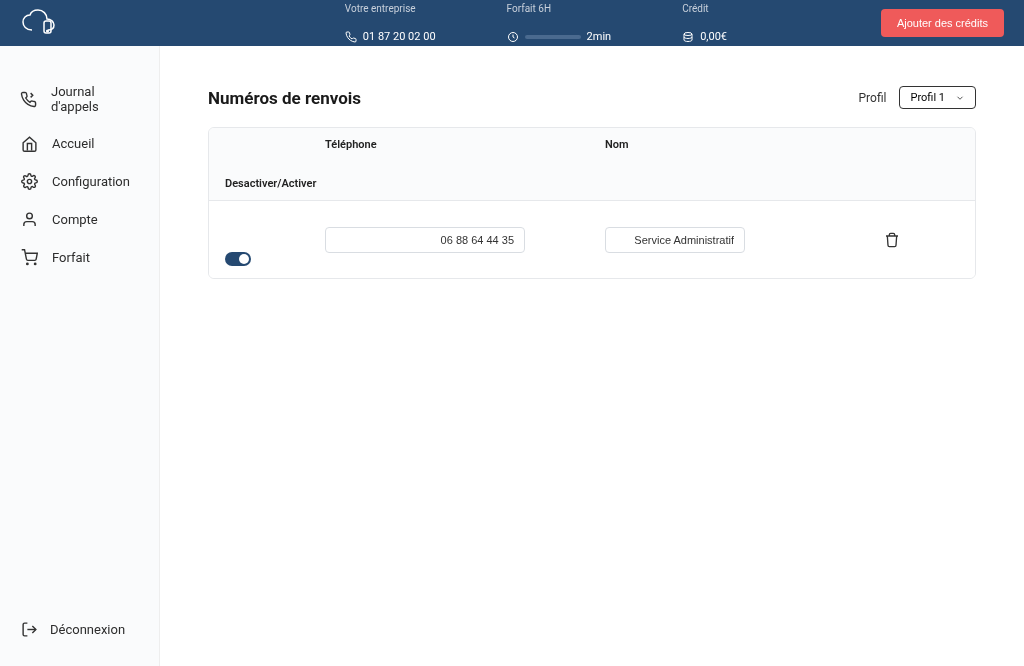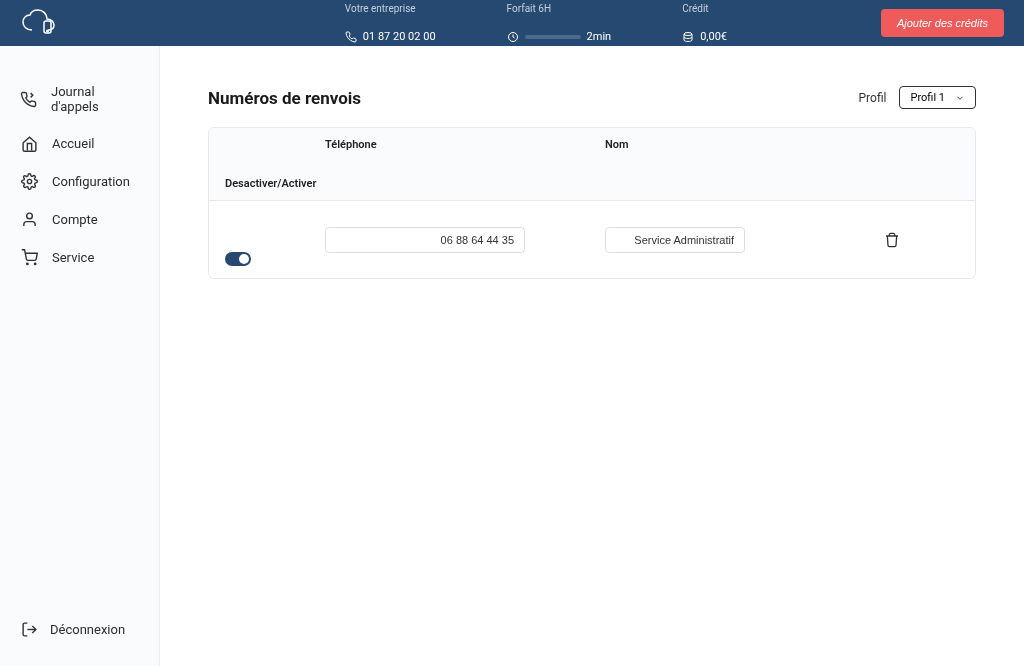--- a/index.html
+++ b/index.html
@@ -21,21 +21,20 @@
     .progress-bar { width: 56px; height: 4px; background: #4a6a8f; border-radius: 2px; position: relative; }
     .progress-fill { height: 100%; background: #9db4cc; border-radius: 2px; width: 4%; }
     .add-credits-btn {
       background: #ef5a5a;
       color: #fff;
       border: none;
       padding: 8px 16px;
       border-radius: 4px;
       font-size: 11px;
       cursor: pointer;
-      font-style: italic;
     }
     
     .container { display: flex; height: calc(100% - 46px); }
     .sidebar {
       width: 160px;
       background: #fafbfc;
       border-right: 1px solid #eee;
       display: flex;
       flex-direction: column;
       padding-top: 28px;
@@ -195,21 +194,21 @@
         <span>Compte</span>
       </li>
       <li class="nav-item">
         <span class="nav-icon">
           <svg width="17" height="17" viewBox="0 0 24 24" fill="none" stroke="#333" stroke-width="2">
               <circle cx="9" cy="21" r="1"></circle>
               <circle cx="20" cy="21" r="1"></circle>
               <path d="M1 1h4l2.68 13.39a2 2 0 0 0 2 1.61h9.72a2 2 0 0 0 2-1.61L23 6H6"></path>
             </svg>
         </span>
-        <span>Service</span>
+        <span>Forfait</span>
       </li>
     </ul>
     <div class="logout">
       <span class="nav-icon">
         <svg width="17" height="17" viewBox="0 0 24 24" fill="none" stroke="#333" stroke-width="2">
             <path d="M9 21H5a2 2 0 0 1-2-2V5a2 2 0 0 1 2-2h4"></path>
             <path d="M16 17l5-5-5-5"></path>
             <path d="M21 12H9"></path>
           </svg>
       </span>

